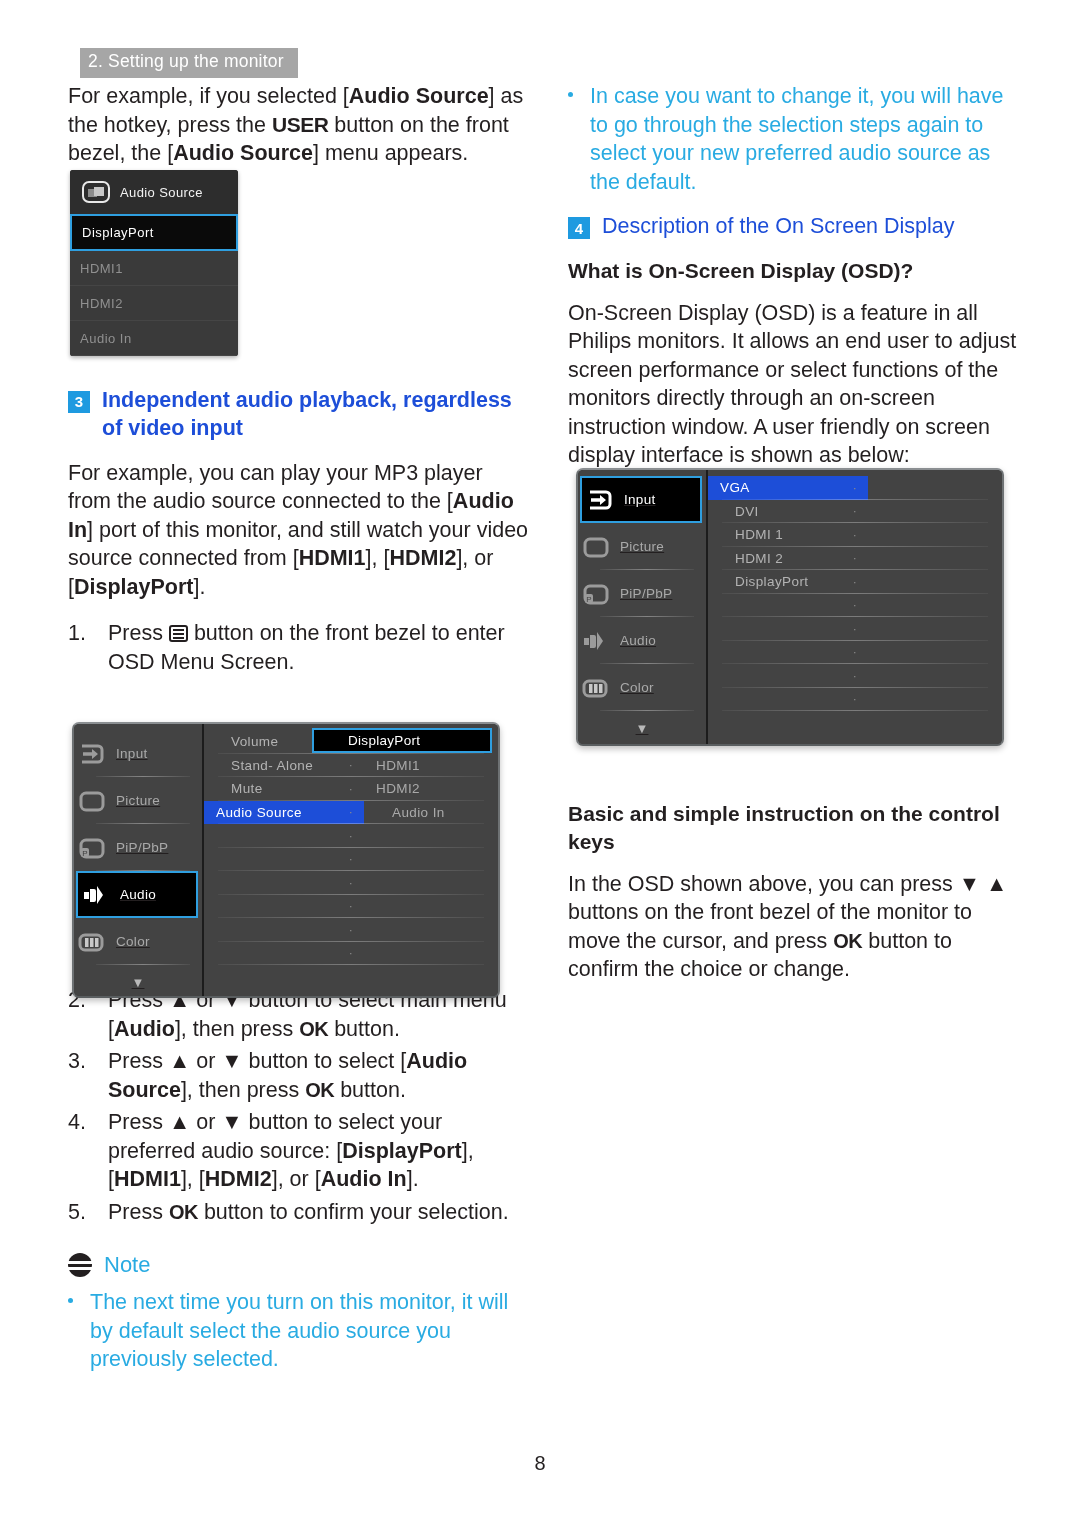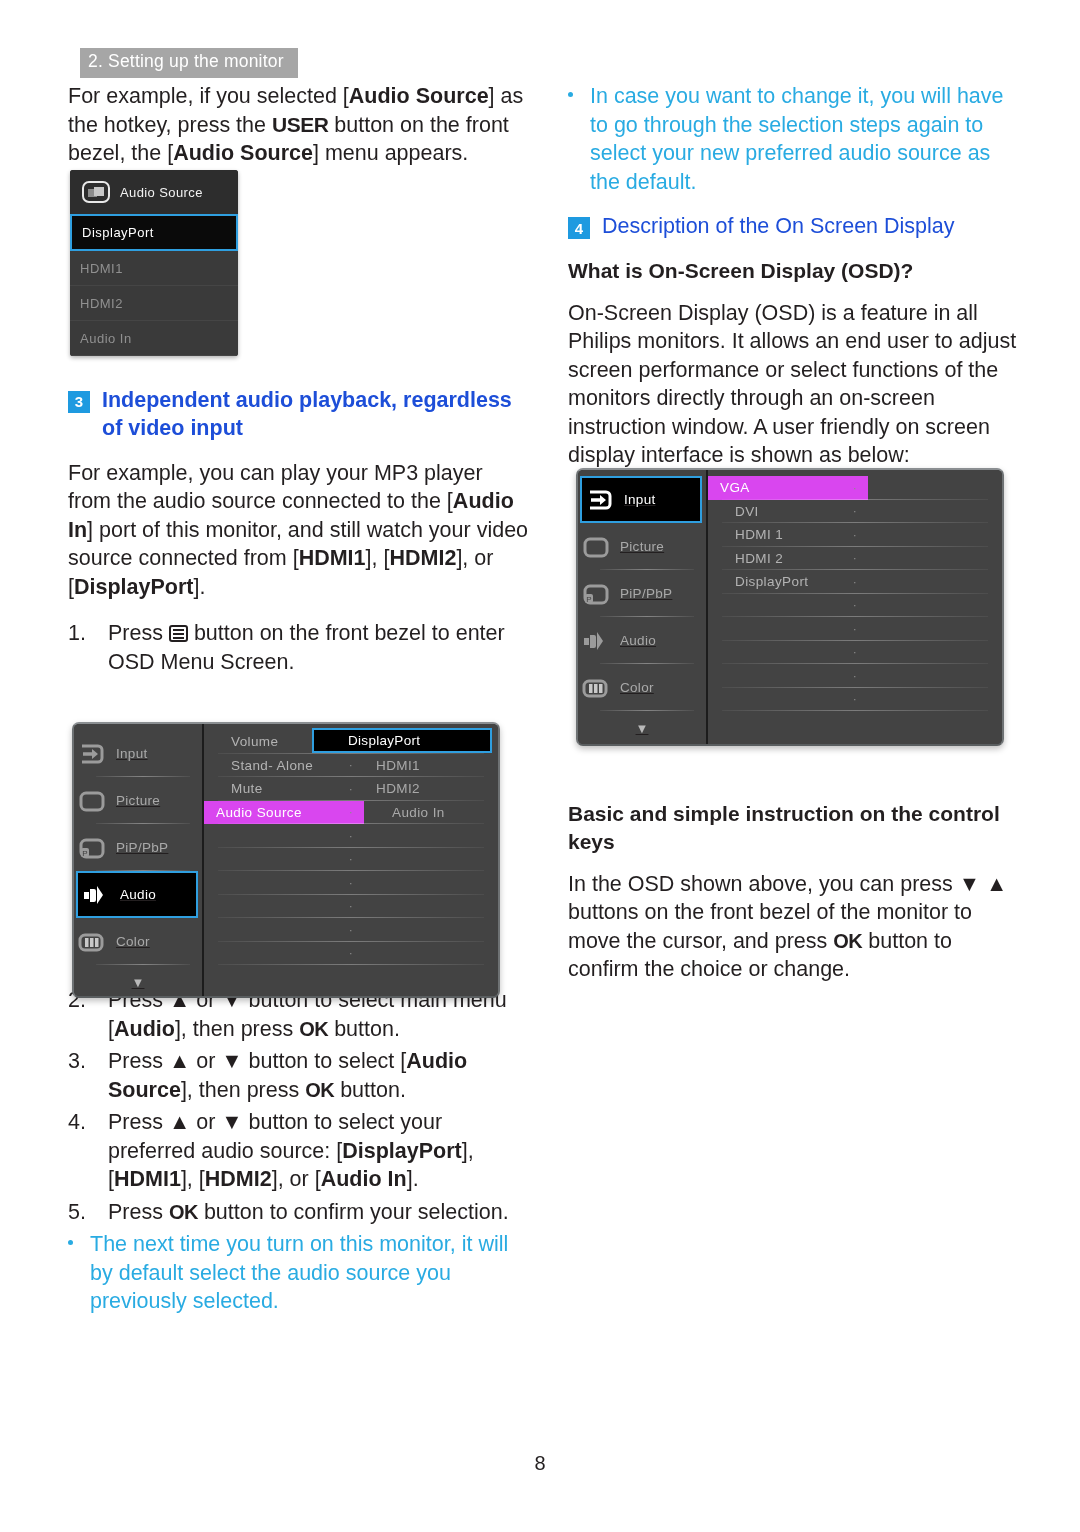--- a/index.html
+++ b/index.html
@@ -345,21 +345,21 @@
     font-size: 13.5px;
     letter-spacing: 0.4px;
   }
   .main-label {
     width: 128px;
     padding-left: 27px;
     color: #b3b3b3;
     white-space: nowrap;
   }
   .main-label.hl {
-    background: #d946ef;
+    background: #1d4ed8;
     color: #ffffff;
     height: 23.5px;
     line-height: 23.5px;
     width: 160px;
     padding-left: 12px;
   }
   .main-dot {
     width: 10px;
     text-align: center;
     color: #8c8c8c;
@@ -446,20 +446,24 @@
     <div class="step-row">
       <div class="step-num">4.</div>
       <div class="step-text"><span>Press ▲ or ▼ button to select your preferred audio source: [</span><span class="b">DisplayPort</span><span>], [</span><span class="b">HDMI1</span><span>], [</span><span class="b">HDMI2</span><span>], or [</span><span class="b">Audio In</span><span>].</span></div>
     </div>
 
     <div class="step-row">
       <div class="step-num">5.</div>
       <div class="step-text"><span>Press </span><span class="okkey">OK</span><span> button to confirm your selection.</span></div>
     </div>
 
+    <div class="note-head">
+      <div class="note-icon"></div>
+      <div class="note-title">Note</div>
+    </div>
     <div class="bullet-row">
       <div class="bullet-dot"></div>
       <div class="bullet-text">The next time you turn on this monitor, it will by default select the audio source you previously selected.</div>
     </div>
   </div>
 
   <div class="col-right">
 
     <div class="bullet-row">
       <div class="bullet-dot"></div>

